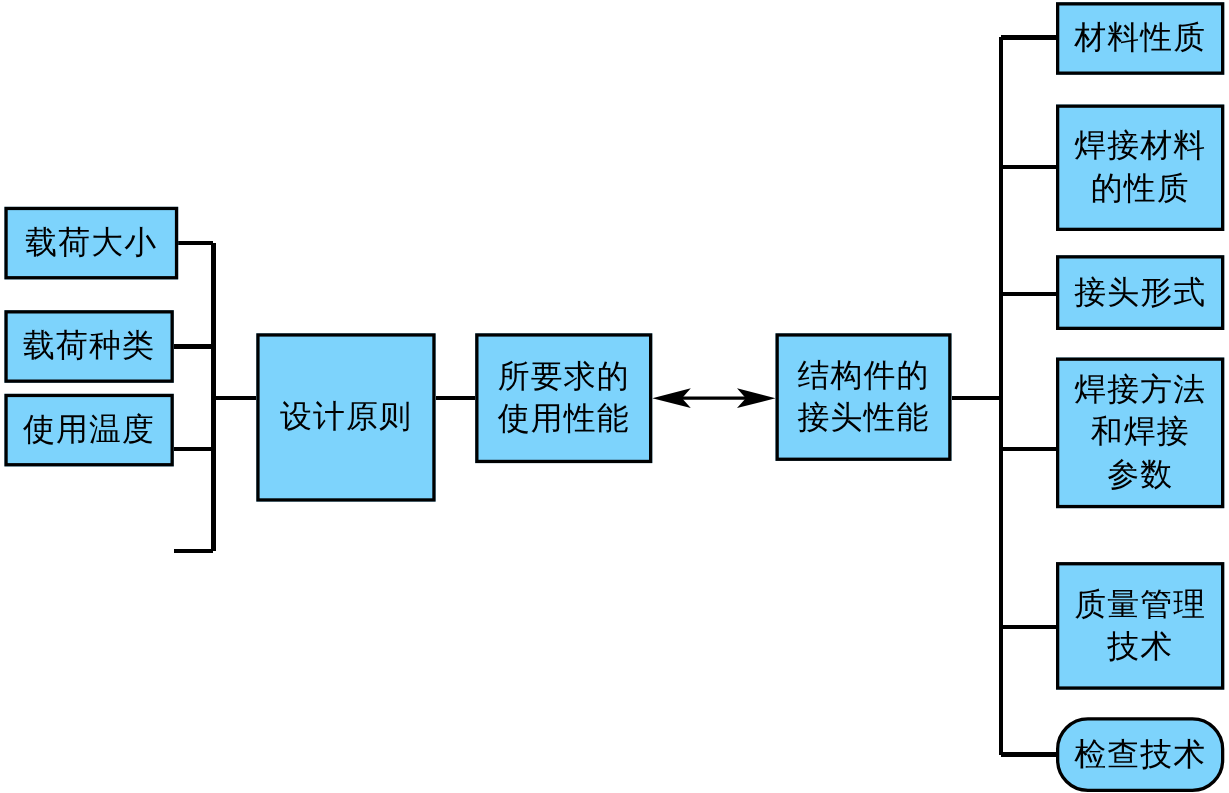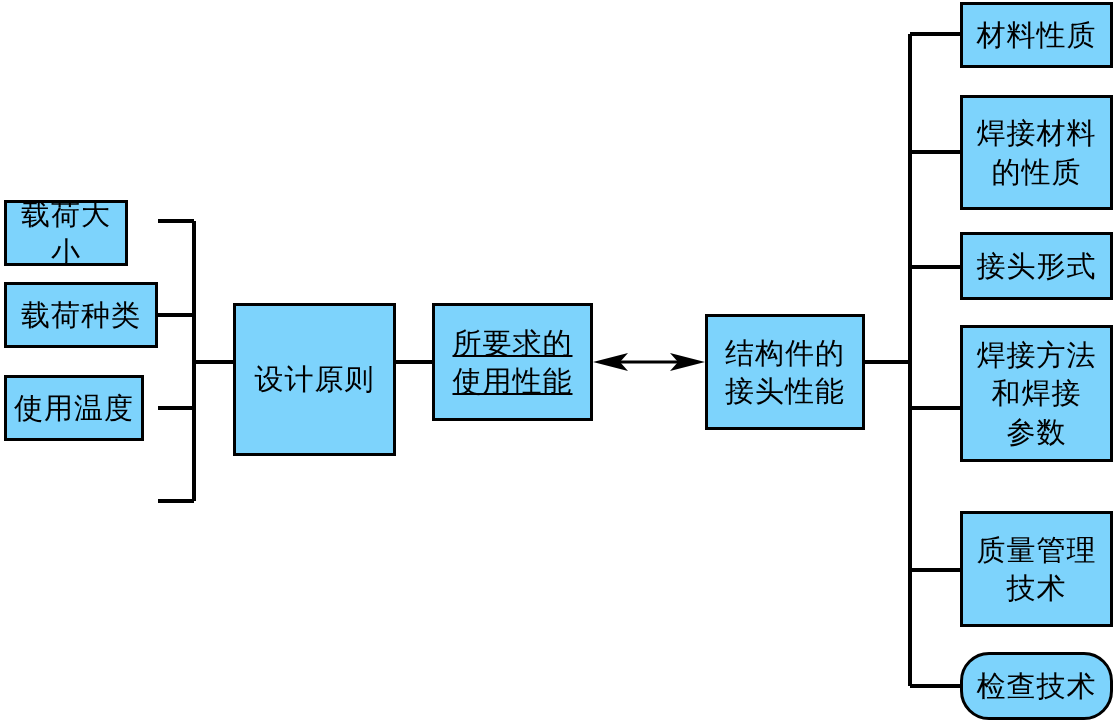--- a/index.html
+++ b/index.html
@@ -79,38 +79,38 @@
       <path d="M910 686 L960 686"></path>
     </g>
 
     <g shape-rendering="geometricPrecision">
       <line x1="604" y1="362" x2="694" y2="362" stroke="#000000" stroke-width="3"></line>
       <polygon points="593,362 628,353 620,362 628,371" fill="#000000"></polygon>
       <polygon points="705,362 670,353 678,362 670,371" fill="#000000"></polygon>
     </g>
   </svg>
 
-  <div class="node-box" style="left:4px; top:200px; width:124px; height:66px;">
+  <div class="node-box" style="left:4px; top:188px; width:158px; height:66px;">
     <span class="node-label">载荷大小</span>
   </div>
   <div class="node-box" style="left:4px; top:282px; width:154px; height:66px;">
     <span class="node-label">载荷种类</span>
   </div>
-  <div class="node-box" style="left:4px; top:375px; width:140px; height:66px;">
+  <div class="node-box" style="left:4px; top:358px; width:154px; height:66px;">
     <span class="node-label">使用温度</span>
   </div>
 
   <div class="node-box" style="left:233px; top:303px; width:163px; height:153px;">
     <span class="node-label">设计原则</span>
   </div>
-  <div class="node-box" style="left:432px; top:303px; width:161px; height:118px;text-decoration:underline;">
+  <div class="node-box" style="left:432px; top:303px; width:161px; height:118px;">
     <span class="node-label">所要求的
 使用性能</span>
   </div>
-  <div class="node-box" style="left:705px; top:314px; width:160px; height:116px;">
+  <div class="node-box" style="left:705px; top:303px; width:160px; height:116px;">
     <span class="node-label">结构件的
 接头性能</span>
   </div>
 
   <div class="node-box" style="left:960px; top:2px; width:153px; height:66px;">
     <span class="node-label">材料性质</span>
   </div>
   <div class="node-box" style="left:960px; top:95px; width:153px; height:115px;">
     <span class="node-label">焊接材料
 的性质</span>

